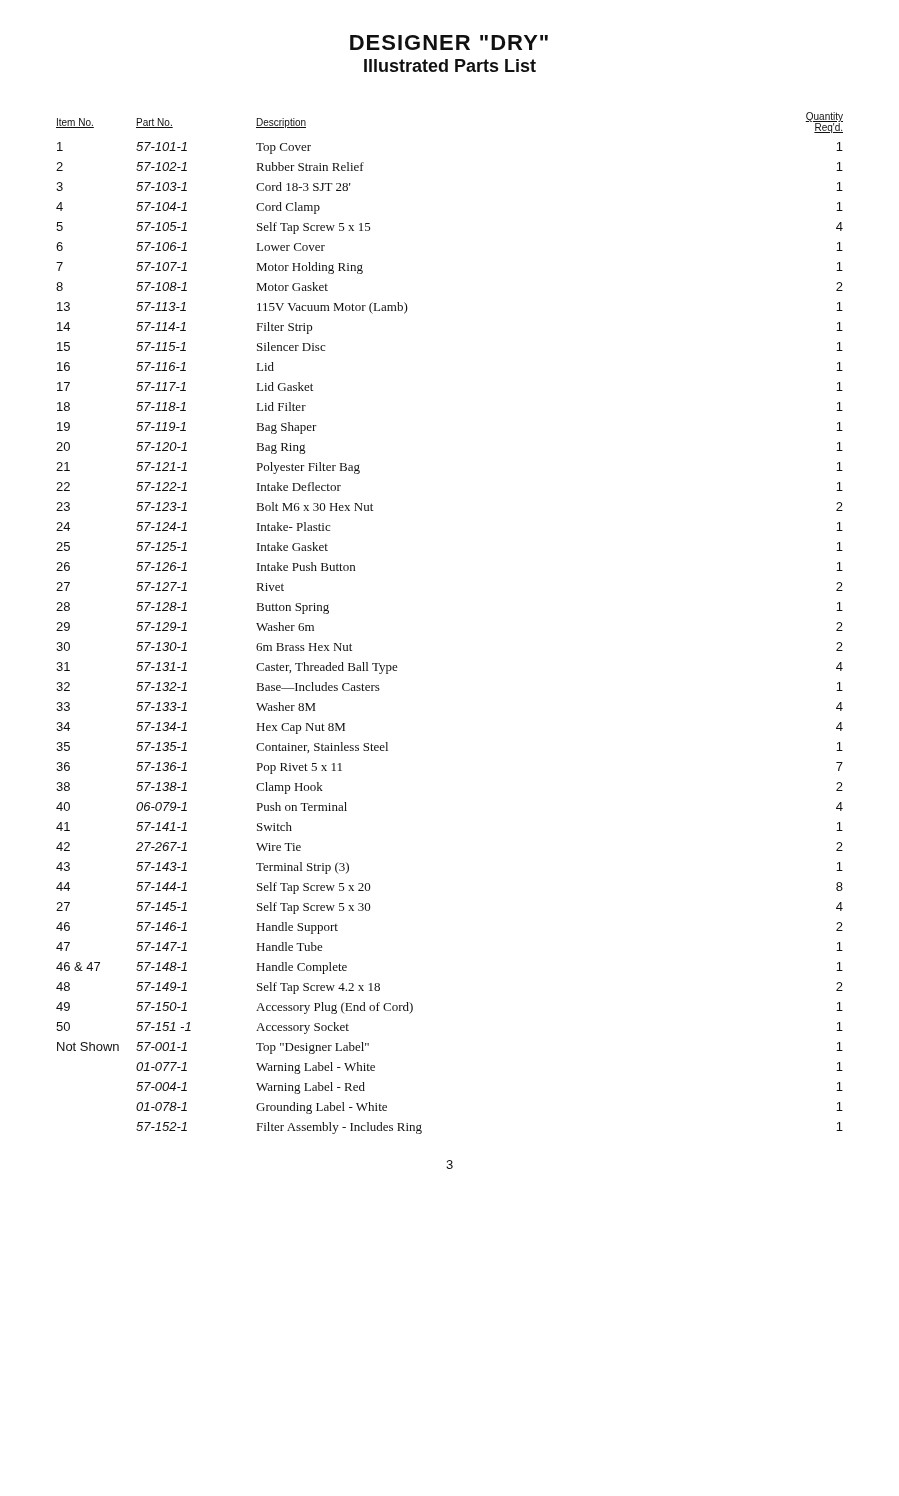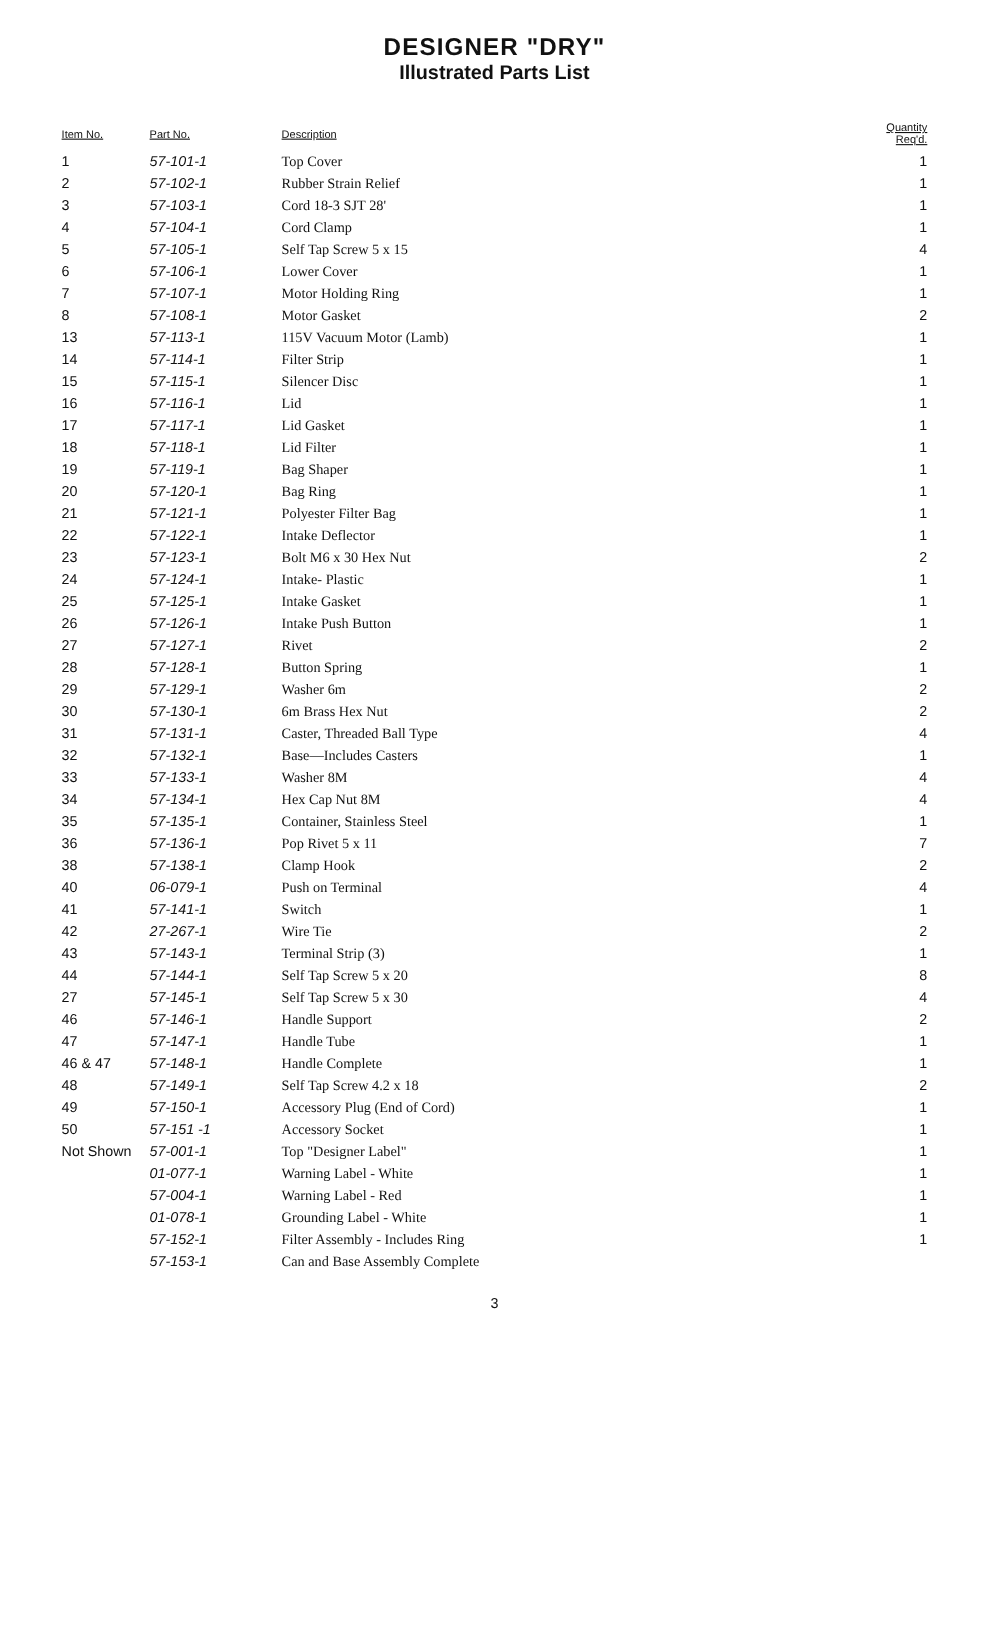--- a/index.html
+++ b/index.html
@@ -383,24 +383,18 @@
         <td class="part-col">01-078-1</td>
         <td class="desc-col">Grounding Label - White</td>
         <td class="qty-col">1</td>
       </tr>
       <tr>
         <td class="item-col"></td>
         <td class="part-col">57-152-1</td>
         <td class="desc-col">Filter Assembly - Includes Ring</td>
         <td class="qty-col">1</td>
       </tr>
-      <tr>
-        <td class="item-col"></td>
-        <td class="part-col">57-153-1</td>
-        <td class="desc-col">Can and Base Assembly Complete</td>
-        <td class="qty-col"></td>
-      </tr>
     </tbody>
 </table>
 
 <div class="page-footer">
   <span>3</span>
 </div>
 
 </body></html>

